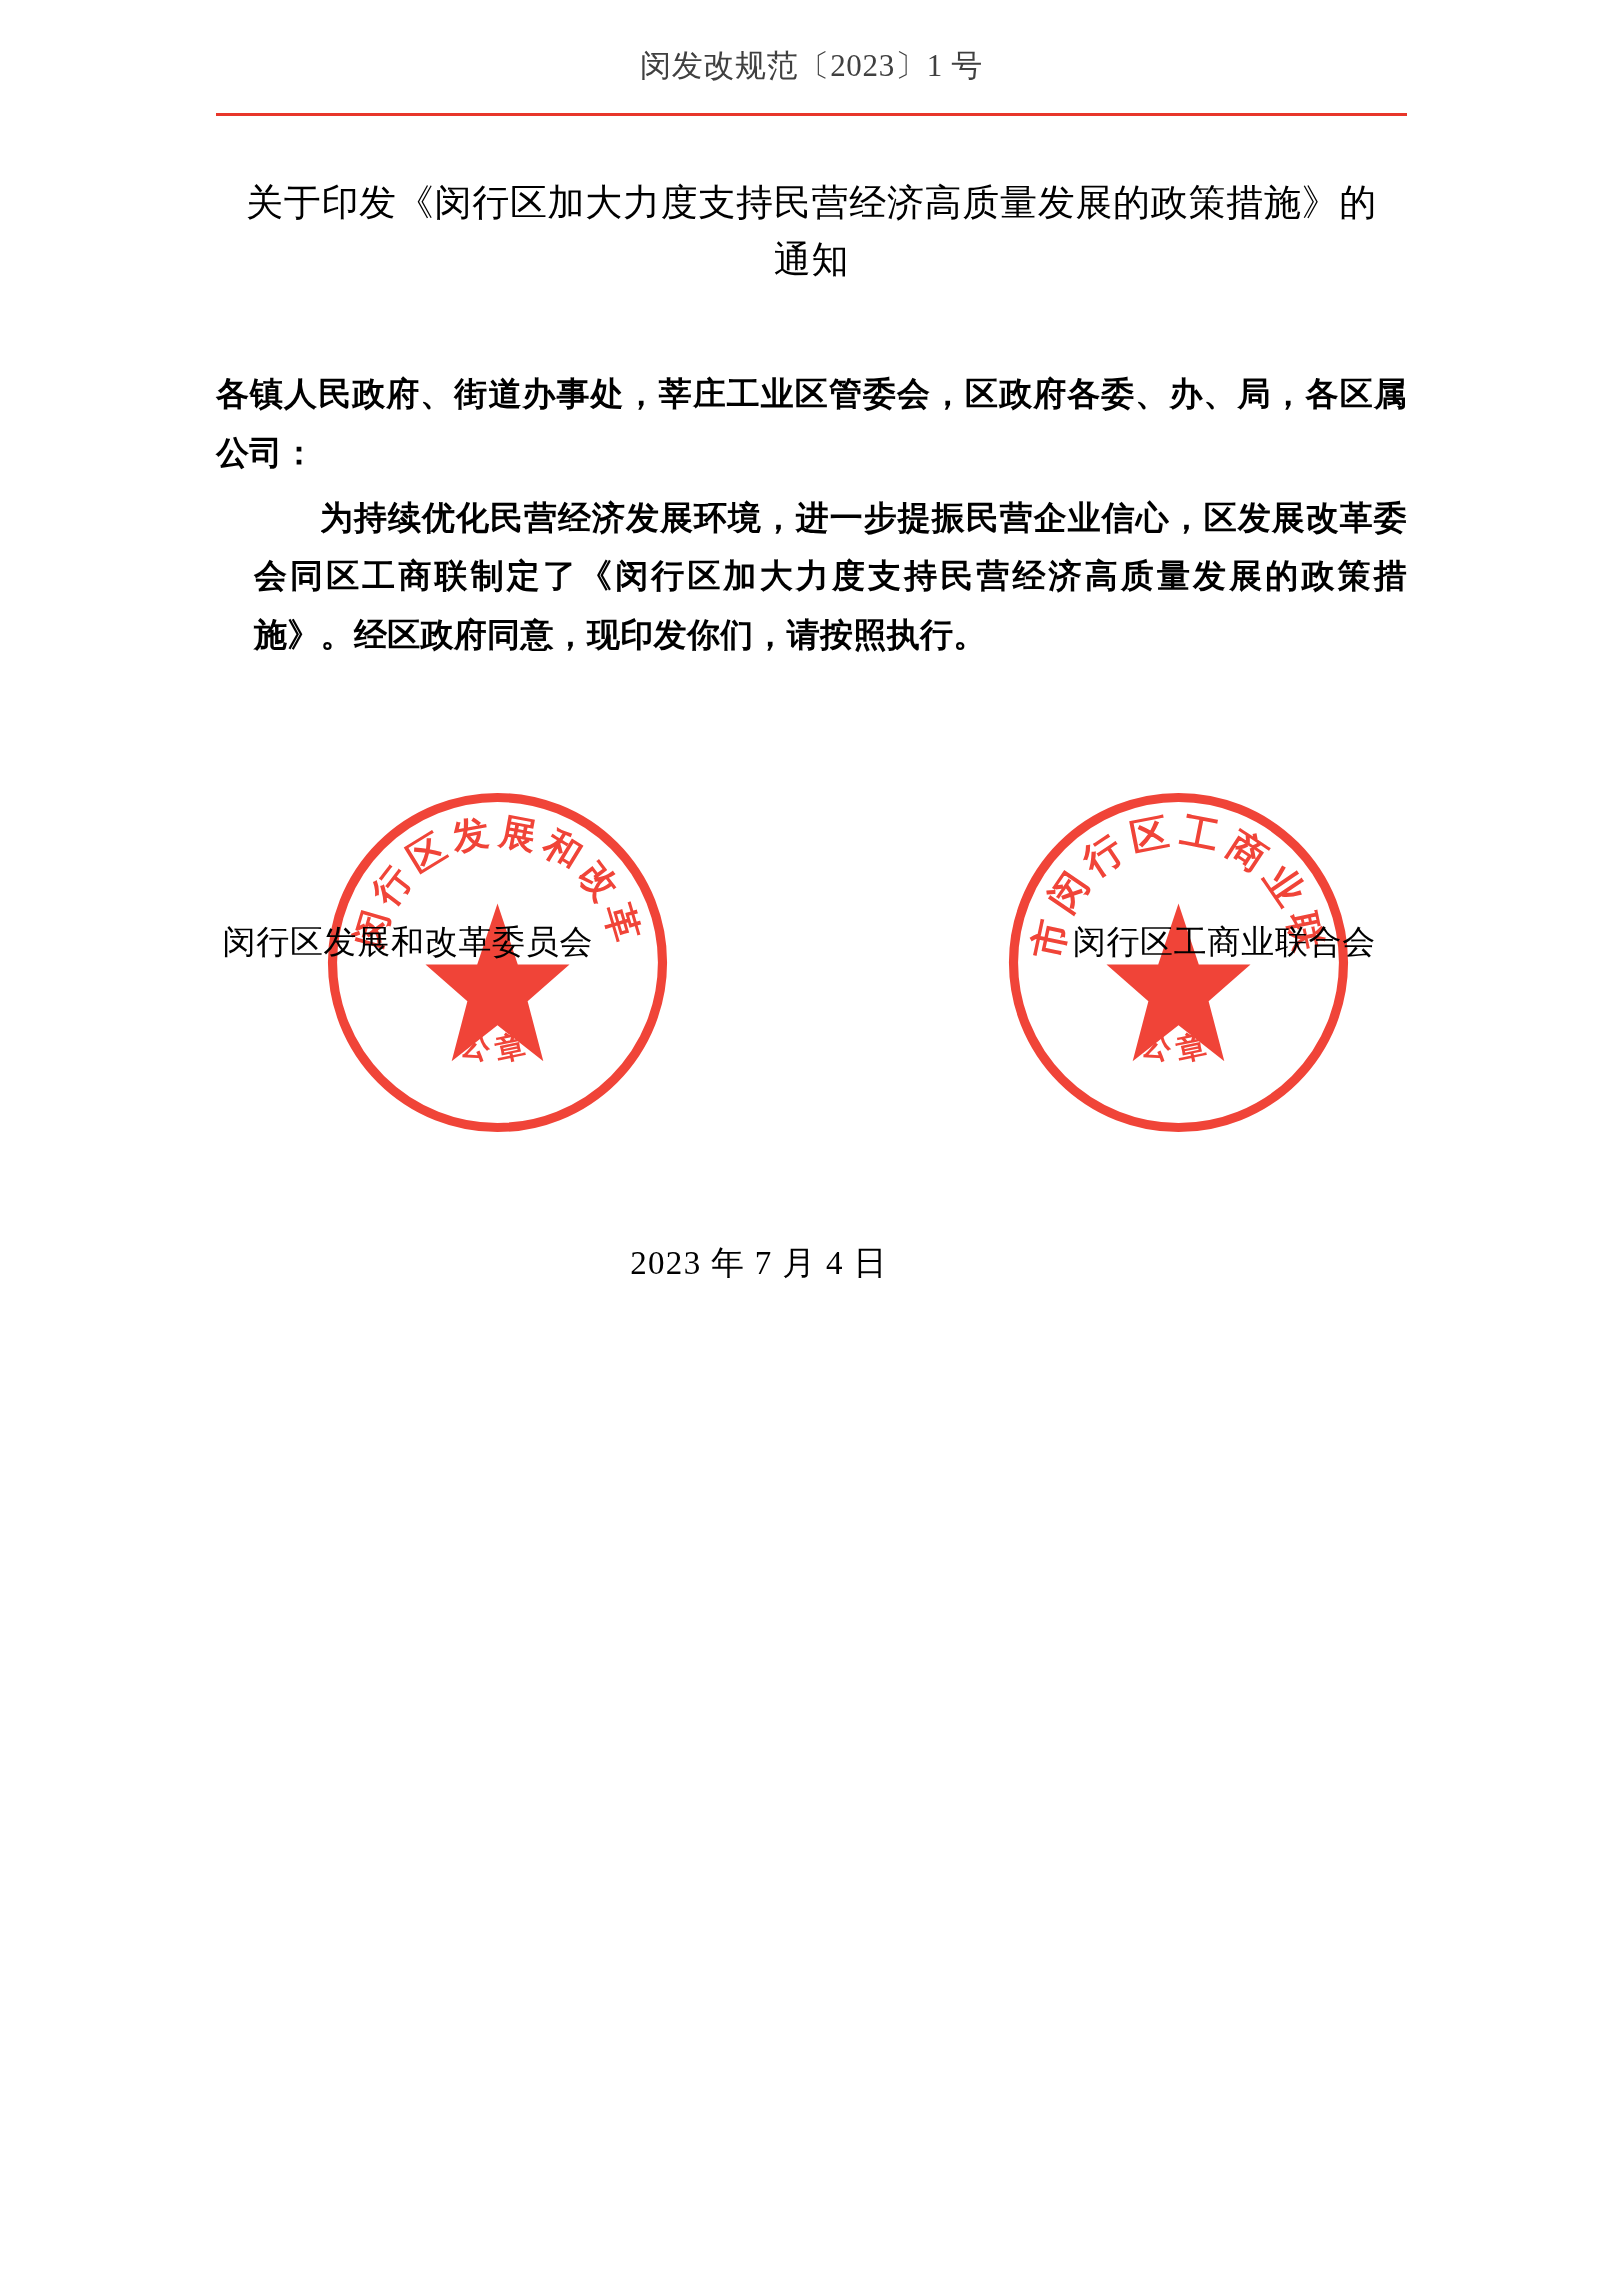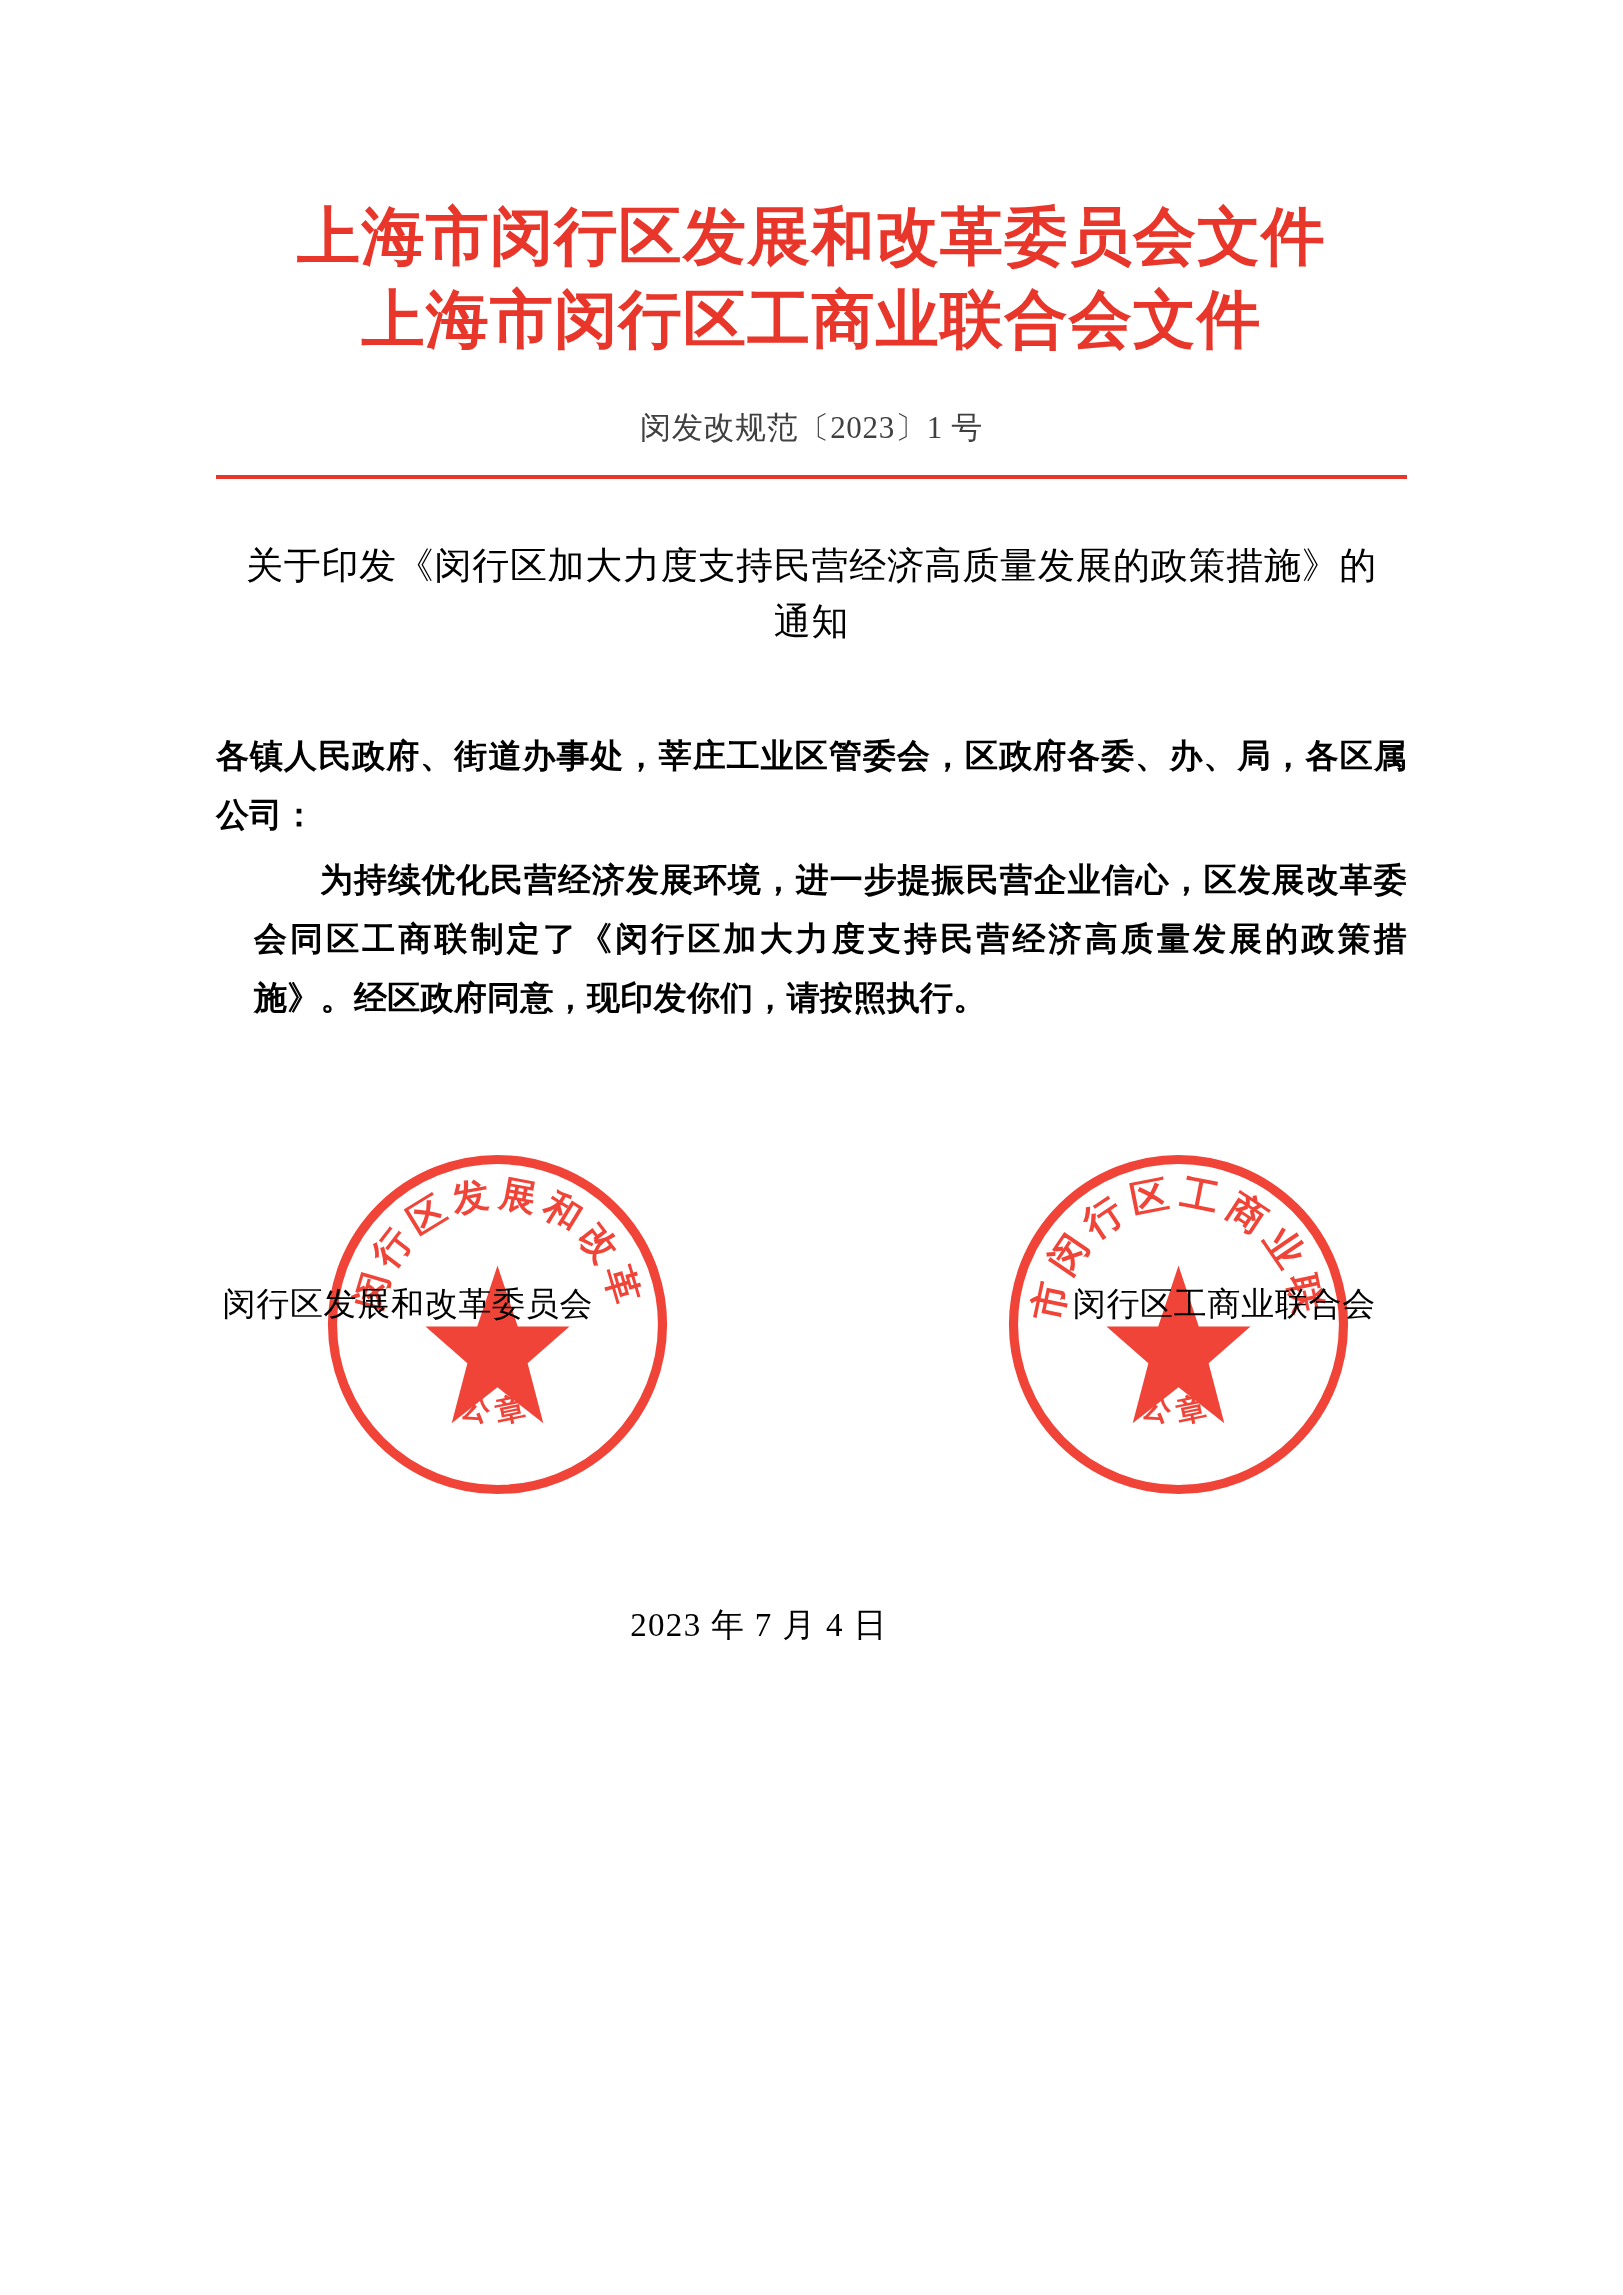--- a/index.html
+++ b/index.html
@@ -121,24 +121,20 @@
     font-size: 33px;
     letter-spacing: 1.3px;
     padding-right: 105px;
   }
 </style>
 </head>
 <body>
 
 <div class="page">
 
-  <div class="masthead">
-    <div class="masthead-line">上海市闵行区发展和改革委员会文件</div>
-    <div class="masthead-line">上海市闵行区工商业联合会文件</div>
-  </div>
 
   <div class="docnum">闵发改规范〔2023〕1 号</div>
   <div class="redrule"></div>
 
   <div class="title">关于印发《闵行区加大力度支持民营经济高质量发展的政策措施》的通知</div>
 
   <div class="body-block">
     <p class="para">各镇人民政府、街道办事处，莘庄工业区管委会，区政府各委、办、局，各区属公司：</p>
     <p class="para indent">为持续优化民营经济发展环境，进一步提振民营企业信心，区发展改革委会同区工商联制定了《闵行区加大力度支持民营经济高质量发展的政策措施》。经区政府同意，现印发你们，请按照执行。</p>
   </div>

